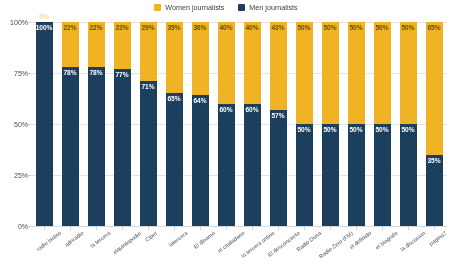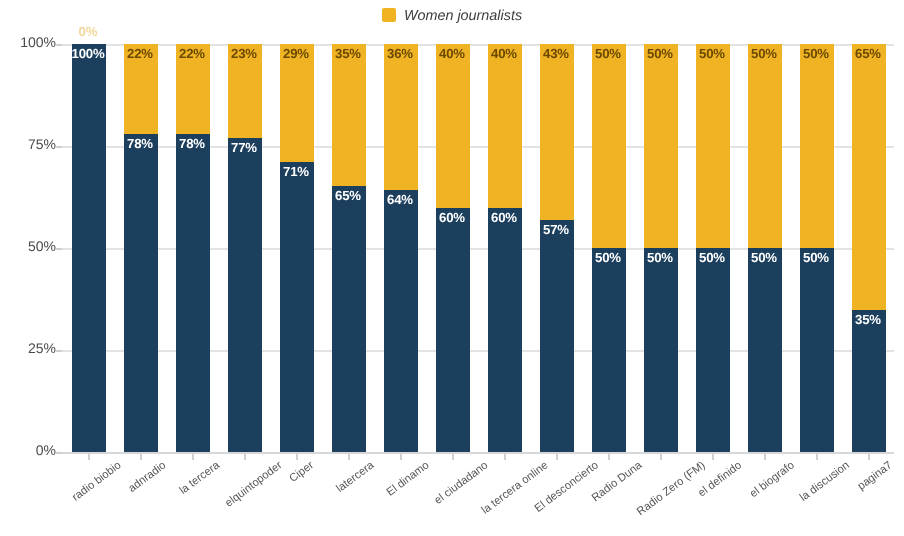--- a/index.html
+++ b/index.html
@@ -30,21 +30,20 @@
     height: 13px;
     display: flex;
     justify-content: center;
     align-items: center;
     gap: 14px;
   }
   .legend-entry {
     display: flex;
     align-items: center;
     gap: 4px;
-    font-style: italic;
   }
   .legend-swatch {
     width: 7px;
     height: 7px;
     flex: 0 0 auto;
     border-radius: 1px;
   }
   .legend-label {
     font-size: 7.2px;
     color: #3d3d3d;
@@ -180,20 +179,24 @@
 </style>
 </head>
 <body>
 
 <div id="chart-root">
 
   <div class="legend">
     <div class="legend-entry">
       <span class="legend-swatch" style="background:#f0b323"></span>
       <span class="legend-label">Women journalists</span>
+    </div>
+    <div class="legend-entry">
+      <span class="legend-swatch" style="background:#1c3f5e"></span>
+      <span class="legend-label">Men journalists</span>
     </div>
   </div>
 
   <div class="plot">
     <div id="gridlayer">
         <div class="gridline axis-zero" style="top: 100%;"></div>
         <div class="ytick-mark" style="top: 100%;"></div>
         <div class="ytick" style="top: 100%;">0%</div>
         <div class="gridline" style="top: 75%;"></div>
         <div class="ytick-mark" style="top: 75%;"></div>

